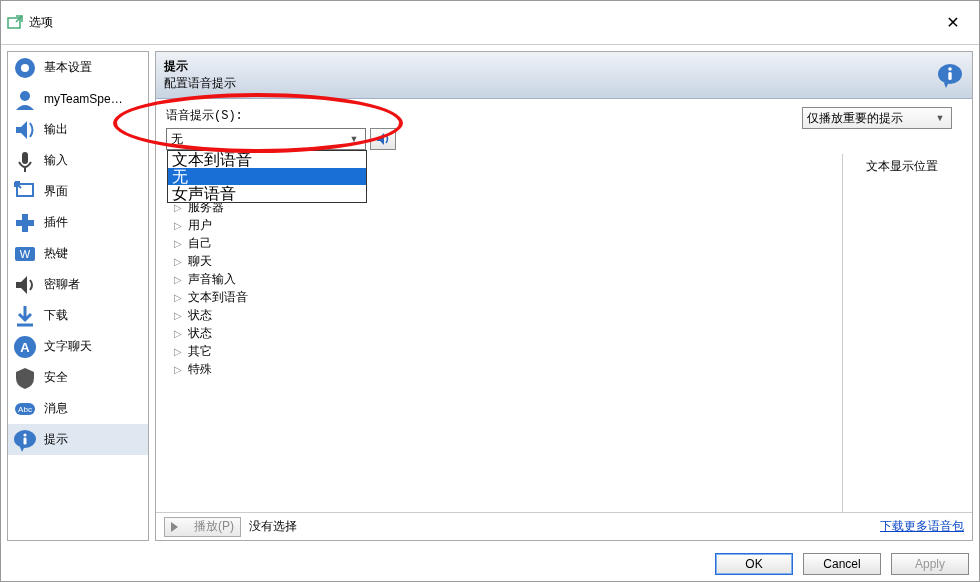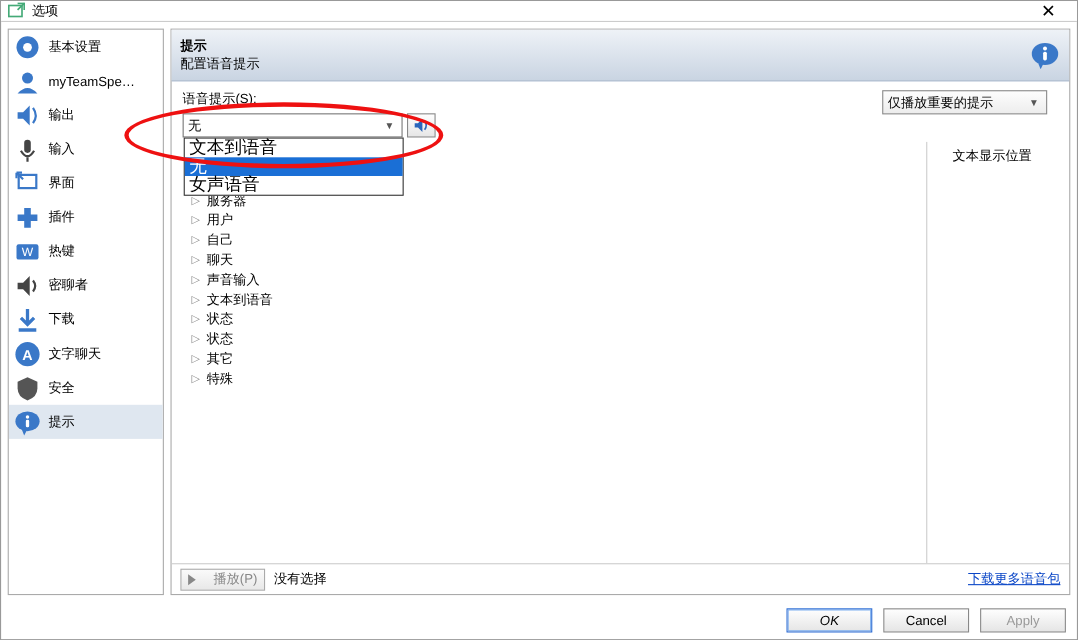--- a/index.html
+++ b/index.html
@@ -6,21 +6,21 @@
   body {
     margin: 0; padding: 0;
     font-family: "Microsoft YaHei", "SimSun", sans-serif;
     font-size: 12px;
     background: #fff;
     width: 980px; height: 582px;
     overflow: hidden;
     position: relative;
   }
   .window { width: 980px; height: 582px; border: 1px solid #999; position: relative; display: flex; flex-direction: column; }
-  .titlebar { height: 19px; background: #fff; display: flex; align-items: center; padding: 0 6px; border-bottom: 1px solid #ccc; }
+  .titlebar { height: 44px; background: #fff; display: flex; align-items: center; padding: 0 6px; border-bottom: 1px solid #ccc; }
   .titlebar .ticon { width: 16px; height: 16px; margin-right: 6px; }
   .titlebar .title { flex: 1; font-size: 12px; }
   .titlebar .close { font-size: 16px; width: 40px; text-align: center; cursor: default; }
   .body { flex: 1; display: flex; padding: 6px; gap: 6px; min-height: 0; }
   .sidebar { width: 142px; border: 1px solid #aaa; background: #fff; overflow: hidden; }
   .side-item { height: 31px; display: flex; align-items: center; gap: 6px; padding: 0 4px; cursor: default; }
   .side-item .sicon { width: 26px; height: 26px; display: flex; align-items: center; justify-content: center; }
   .side-item .slabel { font-size: 12px; color: #000; white-space: nowrap; overflow: hidden; text-overflow: ellipsis; }
   .side-item.selected { background: #dfe7f0; }
   .main { flex: 1; display: flex; flex-direction: column; border: 1px solid #aaa; min-width: 0; }
@@ -31,21 +31,21 @@
     border-bottom: 1px solid #9fb0c7;
   }
   .main-header .htxt { flex: 1; }
   .main-header .htxt .htitle { font-weight: bold; font-size: 12px; }
   .main-header .htxt .hsub { font-size: 12px; }
   .main-header .hicon { width: 28px; height: 28px; }
   .main-body { flex: 1; padding: 8px 10px 0 10px; position: relative; display: flex; flex-direction: column; }
   .form-row { display: flex; }
   .form-left { flex: 1; }
   .form-right { width: 160px; text-align: left; }
-  .label { font-size: 12px; margin-bottom: 4px; }
+  .label { font-size: 12px; margin-bottom: 4px; font-family: Liberation Mono, monospace; }
   .combo {
     width: 200px; height: 22px; border: 1px solid #777;
     background: #fff; display: flex; align-items: center;
     padding: 0 4px; font-size: 12px; position: relative;
   }
   .combo .cval { flex: 1; }
   .combo .carrow { width: 14px; text-align: center; font-size: 9px; color: #555; }
   .testbtn {
     display: inline-flex; width: 26px; height: 22px;
     border: 1px solid #888; background: linear-gradient(#fefefe,#e6e6e6);
@@ -81,21 +81,21 @@
   .playbtn {
     display: flex; align-items: center; gap: 16px;
     border: 1px solid #aaa; background: linear-gradient(#fafafa,#e8e8e8);
     height: 20px; padding: 0 6px; font-size: 12px; color: #888;
   }
   .playbtn .picon { width: 0; height: 0; border-left: 7px solid #888; border-top: 5px solid transparent; border-bottom: 5px solid transparent; }
   .footer-spacer { flex: 1; }
   .link { color: #0a46c7; text-decoration: underline; font-size: 12px; cursor: default; }
   .buttonbar { height: 34px; display: flex; align-items: center; justify-content: flex-end; gap: 10px; padding: 0 10px; }
   .btn { width: 78px; height: 22px; border: 1px solid #888; background: linear-gradient(#fefefe,#e5e5e5); font-size: 12px; display:flex; align-items:center; justify-content:center; }
-  .btn.default { border: 1px solid #2a6bd4; box-shadow: 0 0 0 1px #7fb0ef inset; font-style: italic; }
+  .btn.default { border: 1px solid #2a6bd4; box-shadow: 0 0 0 1px #7fb0ef inset; }
   .btn.disabled { color: #999; }
   .red-ellipse {
     position: absolute;
     border: 4px solid #e11;
     border-radius: 50%;
     pointer-events: none;
     z-index: 20;
   }
 </style>
 </head>
@@ -206,20 +206,29 @@
           </span>
           <span class="slabel">文字聊天</span>
         </div>
         <div class="side-item">
           <span class="sicon">
             <svg viewBox="0 0 26 26">
               <path d="M13 3 l9 4 v6 q0 8 -9 11 q-9 -3 -9 -11 v-6 z" fill="#555"></path>
             </svg>
           </span>
           <span class="slabel">安全</span>
+        </div>
+        <div class="side-item">
+          <span class="sicon">
+            <svg viewBox="0 0 26 26">
+              <rect x="3" y="7" width="20" height="12" rx="6" fill="#3a78c8"></rect>
+              <text x="13" y="16" text-anchor="middle" fill="#fff" font-size="8" font-family="sans-serif">Abc</text>
+            </svg>
+          </span>
+          <span class="slabel">消息</span>
         </div>
         <div class="side-item selected">
           <span class="sicon">
             <svg viewBox="0 0 26 26">
               <ellipse cx="13" cy="12" rx="11" ry="9" fill="#3a78c8"></ellipse>
               <path d="M8 20 l2 5 l3 -6 z" fill="#3a78c8"></path>
               <circle cx="13" cy="8" r="1.6" fill="#fff"></circle>
               <rect x="11.5" y="10.5" width="3" height="7" rx="1.3" fill="#fff"></rect>
             </svg>
           </span>

